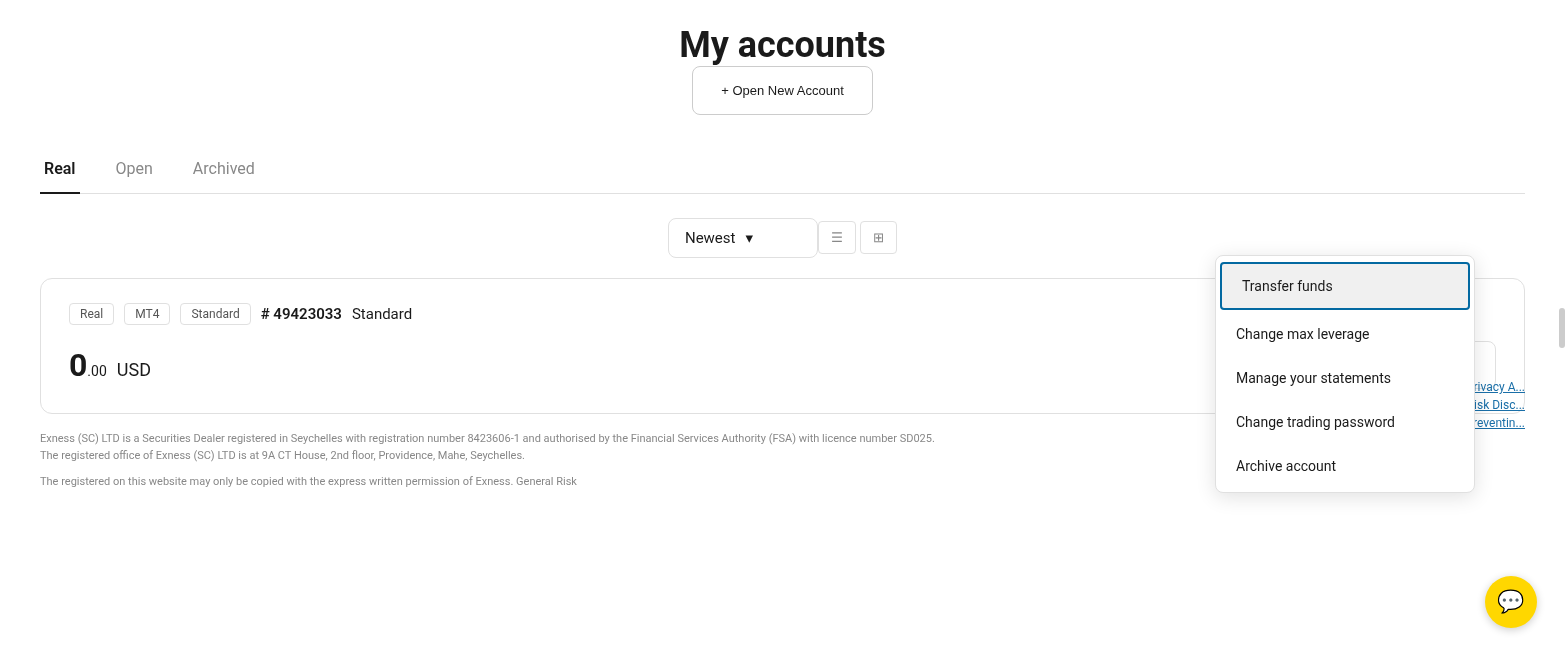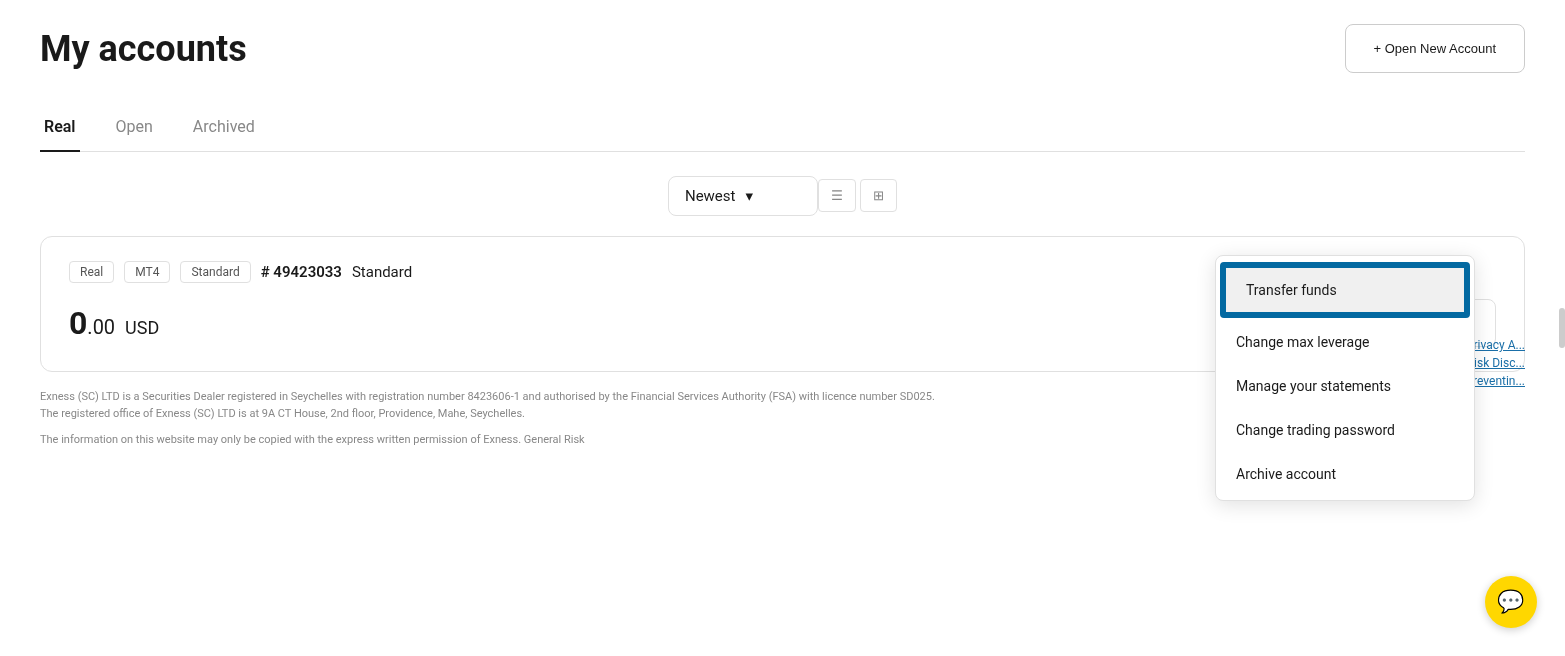--- a/index.html
+++ b/index.html
@@ -17,20 +17,21 @@
       padding: 24px 40px 0 40px;
       position: relative;
     }
 
     
     .header {
       display: flex;
       justify-content: space-between;
       align-items: center;
       margin-bottom: 32px;
+      flex-direction: column;
     }
 
     .page-title {
       font-size: 36px;
       font-weight: 700;
       color: #1a1a1a;
     }
 
     .open-new-account-btn {
       display: flex;
@@ -148,21 +149,21 @@
       justify-content: space-between;
     }
 
     .balance {
       font-size: 32px;
       font-weight: 700;
       color: #1a1a1a;
     }
 
     .balance-decimal {
-      font-size: 20px;
+      font-size: 14px;
       font-weight: 400;
       text-align: center;
     }
 
     .balance-currency {
       font-size: 18px;
       font-weight: 400;
       margin-left: 6px;
     }
 
@@ -247,21 +248,21 @@
       padding: 14px 20px;
       font-size: 14px;
       color: #1a1a1a;
       cursor: pointer;
       display: flex;
       align-items: center;
     }
 
     .context-menu-item.highlighted {
       background: #f0f0f0;
-      border: 6px solid #0369a1;
+      border: 2px solid #0369a1;
       border-radius: 4px;
       margin: 2px 4px;
     }
 
     
     .chat-btn {
       position: fixed;
       bottom: 28px;
       right: 28px;
       width: 52px;
@@ -337,21 +338,21 @@
         <button class="deposit-btn">
           <span>⊕</span>
           <span>Dep</span>
         </button>
       </div>
     </div>
   </div>
 
   <div class="footer">
     <p class="footer-text">Exness (SC) LTD is a Securities Dealer registered in Seychelles with registration number 8423606-1 and authorised by the Financial Services Authority (FSA) with licence number SD025. The registered office of Exness (SC) LTD is at 9A CT House, 2nd floor, Providence, Mahe, Seychelles.</p>
-    <p class="footer-text" style="margin-top:8px">The information on this website may only be copied with the express written permission of Exness. General Risk</p>
+    <p class="footer-text" style="margin-top:8px">The registered on this website may only be copied with the express written permission of Exness. General Risk</p>
   </div>
 
   <div class="footer-links">
     <span class="footer-link">Privacy A...</span>
     <span class="footer-link">Risk Disc...</span>
     <span class="footer-link">Preventin...</span>
   </div>
 </div>
 
 <div class="context-menu">

